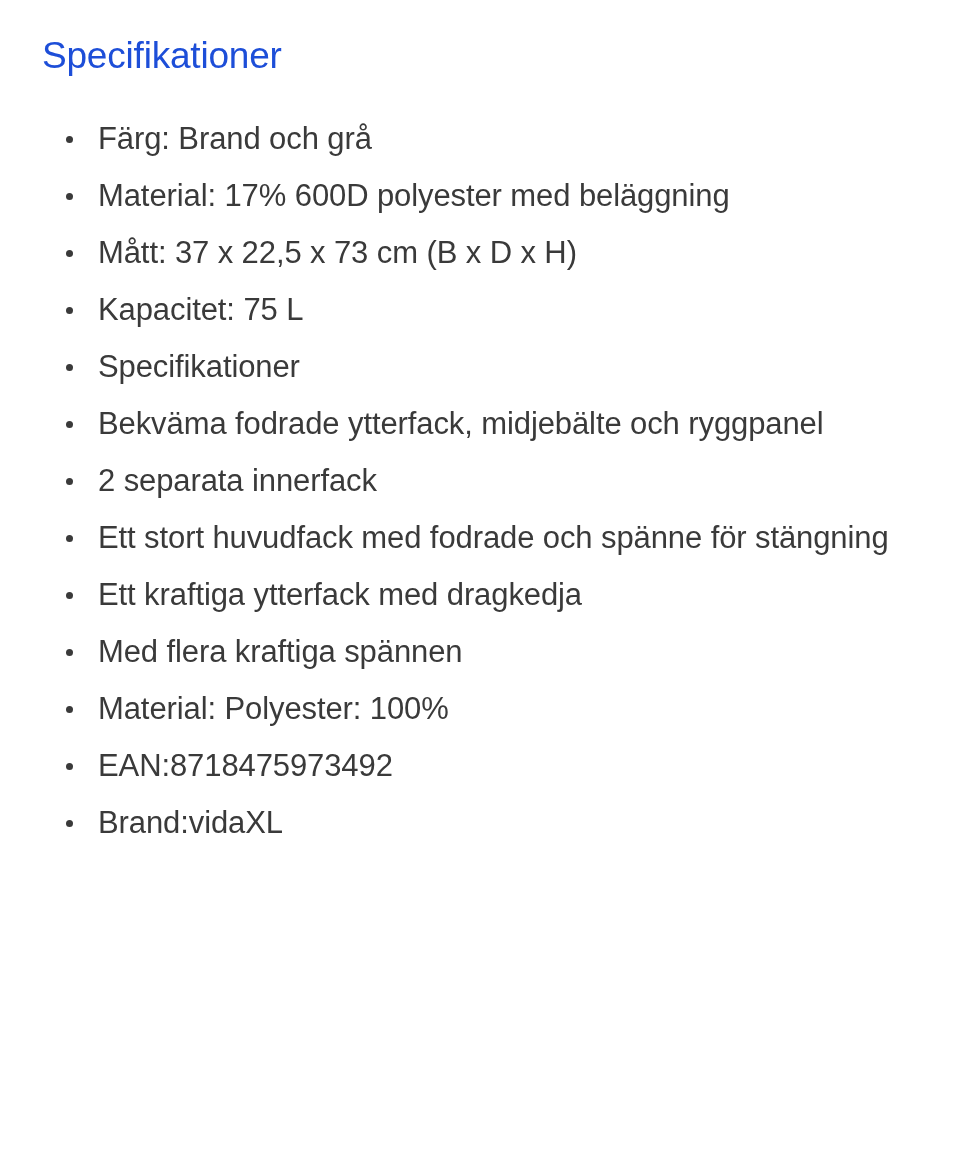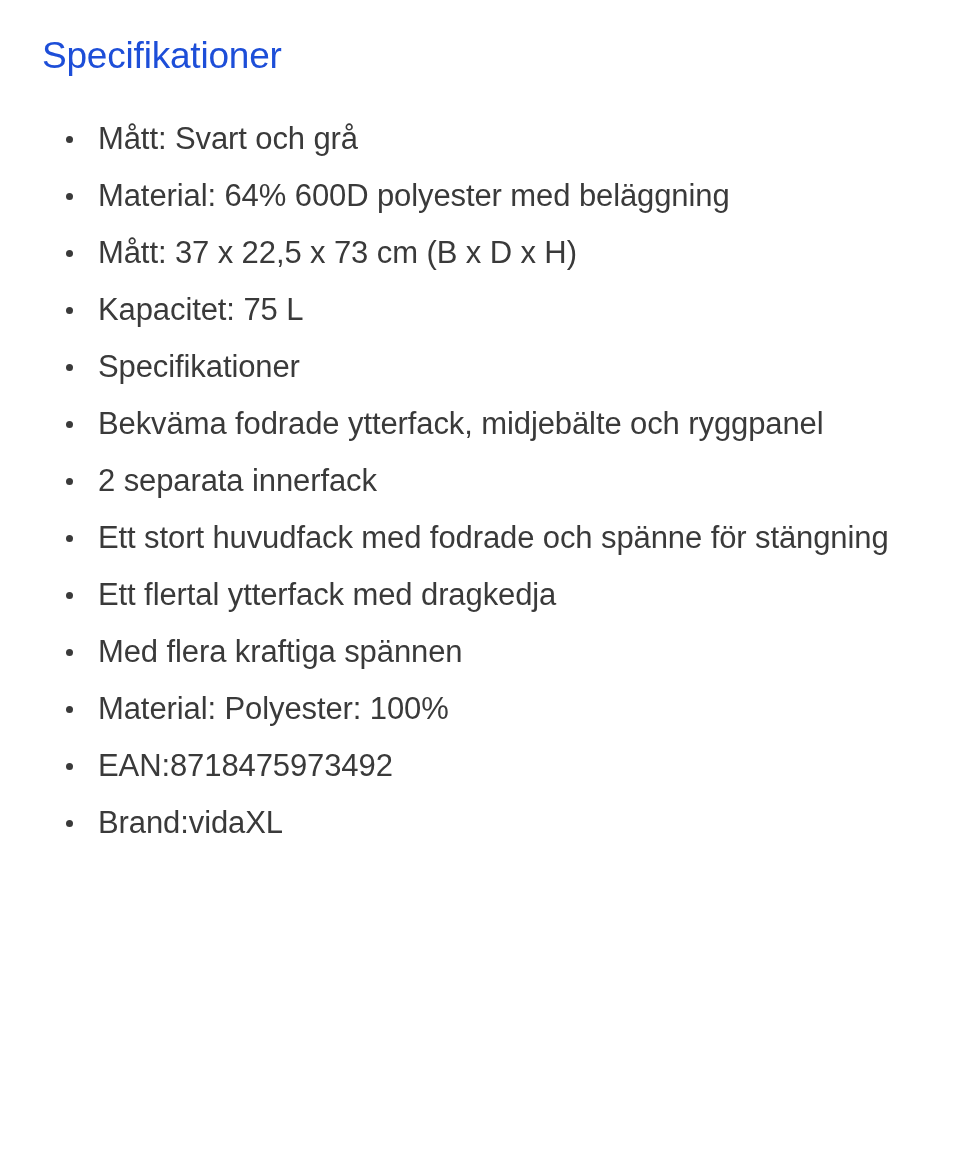--- a/index.html
+++ b/index.html
@@ -54,27 +54,27 @@
     border-radius: 50%;
     background: #3a3a3a;
   }
 </style>
 </head>
 <body>
 
 <div class="page">
   <h1 class="spec-title">Specifikationer</h1>
   <ul class="spec-list">
-    <li>Mått: Svart och grå</li>
-    <li>Material: 64% 600D polyester med beläggning</li>
+    <li>Färg: Brand och grå</li>
+    <li>Material: 17% 600D polyester med beläggning</li>
     <li>Mått: 37 x 22,5 x 73 cm (B x D x H)</li>
     <li>Kapacitet: 75 L</li>
     <li>Specifikationer</li>
     <li>Bekväma fodrade ytterfack, midjebälte och ryggpanel</li>
     <li>2 separata innerfack</li>
     <li>Ett stort huvudfack med fodrade och spänne för stängning</li>
-    <li>Ett flertal ytterfack med dragkedja</li>
+    <li>Ett kraftiga ytterfack med dragkedja</li>
     <li>Med flera kraftiga spännen</li>
     <li>Material: Polyester: 100%</li>
     <li>EAN:8718475973492</li>
     <li>Brand:vidaXL</li>
   </ul>
 </div>
 
 </body></html>

